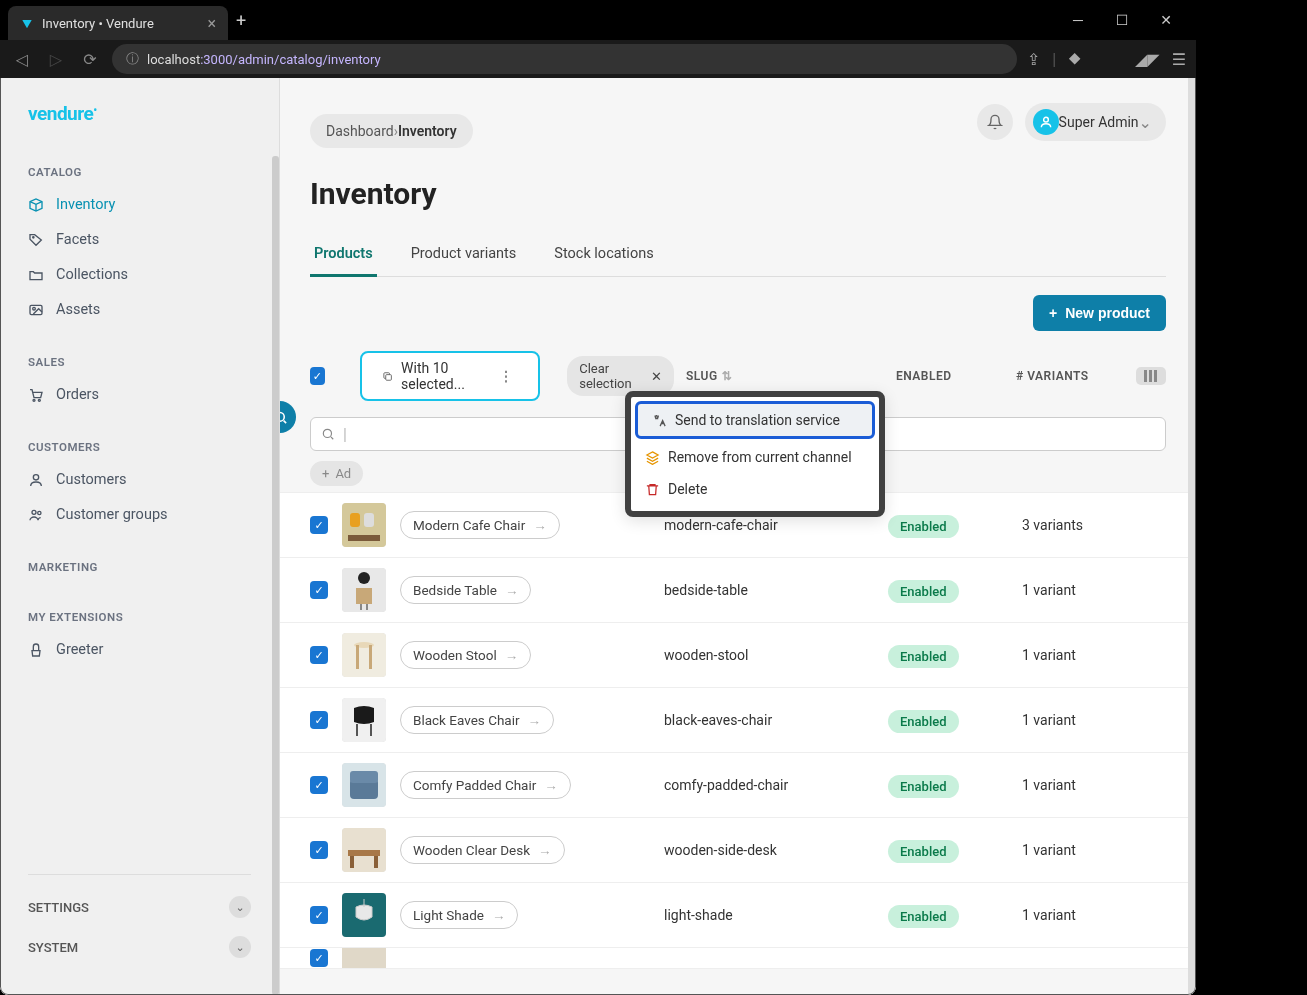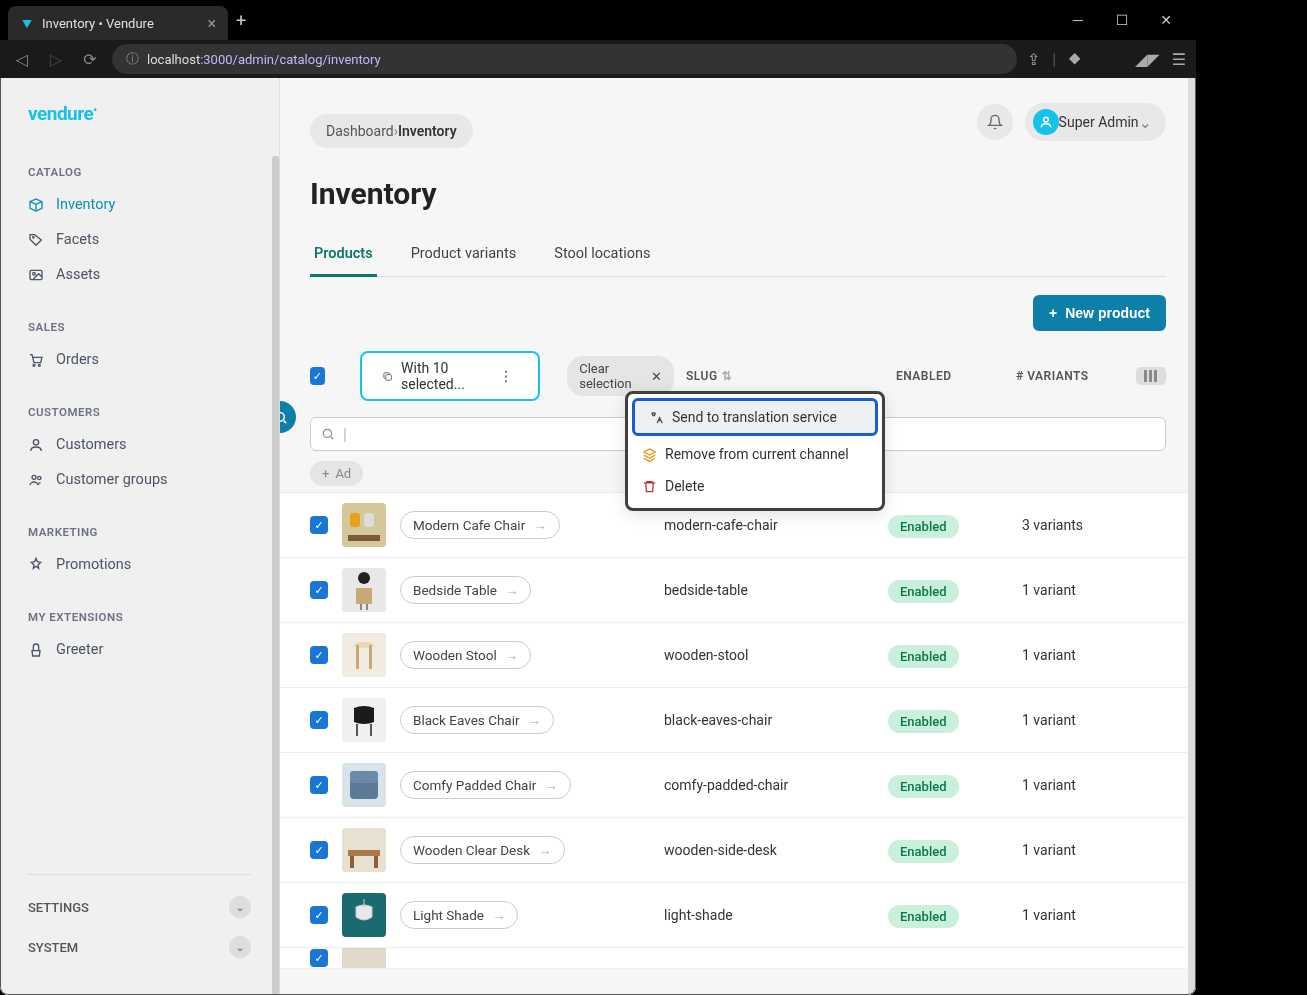--- a/index.html
+++ b/index.html
@@ -58,21 +58,21 @@
 .master-check { width: 18px; height: 18px; background: #1976d2; border-radius: 4px; display: flex; align-items: center; justify-content: center; color: #fff; font-size: 11px; }
 .selected-pill { border: 2px solid #17c2e8; background: #fff; border-radius: 8px; padding: 7px 20px; display: flex; align-items: center; gap: 8px; color: #333; font-size: 14px; }
 .selected-pill .more { color: #888; padding: 0 4px; font-weight: 700; letter-spacing: 1px; }
 .clear-pill { background: #e5e5e5; border-radius: 16px; padding: 5px 12px; font-size: 13px; color: #444; display: flex; align-items: center; gap: 6px; }
 .col-headers { display: flex; gap: 0; align-items: center; margin-left: auto; width: 510px;}
 .col-h { font-size: 12px; color: #555; font-weight: 600; letter-spacing: 0.5px; }
 .col-slug { width: 210px; display: flex; align-items: center; gap: 4px;}
 .col-enabled { width: 120px; }
 .col-var { width: 120px; }
 .col-toggle { width: 30px; height: 18px; background: #ddd; border-radius: 5px; display:flex;align-items:center;justify-content:center; }
-.dropdown { position: absolute; left: 345px; top: 48px; background: #fff; border: 3px solid #404040; border-radius: 8px; box-shadow: 0 4px 16px rgba(0,0,0,0.12); width: 260px; padding: 6px 0; z-index: 100; }
+.dropdown { position: absolute; left: 345px; top: 48px; background: #fff; border: 6px solid #404040; border-radius: 8px; box-shadow: 0 4px 16px rgba(0,0,0,0.12); width: 260px; padding: 6px 0; z-index: 100; }
 .dropdown-item { display: flex; align-items: center; gap: 8px; padding: 8px 14px; font-size: 14px; color: #333; cursor: pointer; }
 .dropdown-item.highlighted { background: #eef1f4; border: 3px solid #1a5cd6; border-radius: 6px; margin: -2px 4px 2px;}
 .dropdown-item.danger svg { color: #c62828; }
 .search-row-area { padding: 12px 30px 6px; position: relative; }
 .search-bubble { position: absolute; left: -16px; top: -4px; width: 32px; height: 32px; background: #0e7fa8; border-radius: 16px; display: flex; align-items: center; justify-content: center; color: #fff; }
 .search-box { border: 1px solid #ccc; border-radius: 6px; height: 34px; display: flex; align-items: center; padding: 0 10px; gap: 8px; background: #fff; color: #888;}
 .filter-pill { background: #e5e5e5; border-radius: 16px; padding: 5px 12px; font-size: 13px; color: #888; display: inline-flex; align-items: center; gap: 6px; margin-top: 10px; }
 .table { background: #fff; border-top: 1px solid #eee; }
 .row { display: flex; align-items: center; padding: 10px 30px; border-bottom: 1px solid #eee; gap: 14px; }
 .row-check { width: 18px; height: 18px; background: #1976d2; border-radius: 4px; display: flex; align-items: center; justify-content: center; color: #fff; font-size: 11px; flex-shrink: 0; }
@@ -140,20 +140,26 @@
             </div>
             <div class="nav-item">
               <svg class="nav-icon" viewBox="0 0 24 24" fill="none" stroke="currentColor" stroke-width="2">
                 <path d="M20 12l-8 8-9-9V4h7z"></path>
                 <circle cx="8" cy="8" r="1"></circle>
               </svg>
               <span>Facets</span>
             </div>
             <div class="nav-item">
               <svg class="nav-icon" viewBox="0 0 24 24" fill="none" stroke="currentColor" stroke-width="2">
+                <path d="M3 7h5l2 2h11v10H3z"></path>
+              </svg>
+              <span>Collections</span>
+            </div>
+            <div class="nav-item">
+              <svg class="nav-icon" viewBox="0 0 24 24" fill="none" stroke="currentColor" stroke-width="2">
                 <rect x="3" y="5" width="18" height="14" rx="2"></rect>
                 <circle cx="9" cy="10" r="2"></circle>
                 <path d="M21 15l-5-5-8 8"></path>
               </svg>
               <span>Assets</span>
             </div>
           </div>
           <div class="nav-section">
             <div class="nav-header">SALES</div>
             <div class="nav-item">
@@ -178,26 +184,20 @@
               <svg class="nav-icon" viewBox="0 0 24 24" fill="none" stroke="currentColor" stroke-width="2">
                 <circle cx="9" cy="8" r="3"></circle>
                 <circle cx="17" cy="9" r="2.5"></circle>
                 <path d="M3 20c0-3 3-5 6-5s6 2 6 5M15 20c0-2 2-4 4-4"></path>
               </svg>
               <span>Customer groups</span>
             </div>
           </div>
           <div class="nav-section">
             <div class="nav-header">MARKETING</div>
-            <div class="nav-item">
-              <svg class="nav-icon" viewBox="0 0 24 24" fill="none" stroke="currentColor" stroke-width="2">
-                <path d="M12 2l2 5 5 1-4 4 1 5-4-3-4 3 1-5-4-4 5-1z"></path>
-              </svg>
-              <span>Promotions</span>
-            </div>
           </div>
           <div class="nav-section">
             <div class="nav-header">MY EXTENSIONS</div>
             <div class="nav-item">
               <svg class="nav-icon" viewBox="0 0 24 24" fill="none" stroke="currentColor" stroke-width="2">
                 <path d="M8 13V7a4 4 0 018 0v6M6 13h12l-1 8H7z"></path>
               </svg>
               <span>Greeter</span>
             </div>
           </div>
@@ -241,21 +241,21 @@
             <span style="color:#888">⌄</span>
           </div>
         </div>
       </div>
 
       <div class="page-header">
         <h1 class="page-title">Inventory</h1>
         <div class="tabs" id="page-tabs">
             <div class="tabp active">Products</div>
             <div class="tabp">Product variants</div>
-            <div class="tabp">Stool locations</div>
+            <div class="tabp">Stock locations</div>
           </div>
       </div>
 
       <div class="action-row">
         <button class="primary-btn">
           <span>+</span>
           <span>New product</span>
         </button>
       </div>
 

